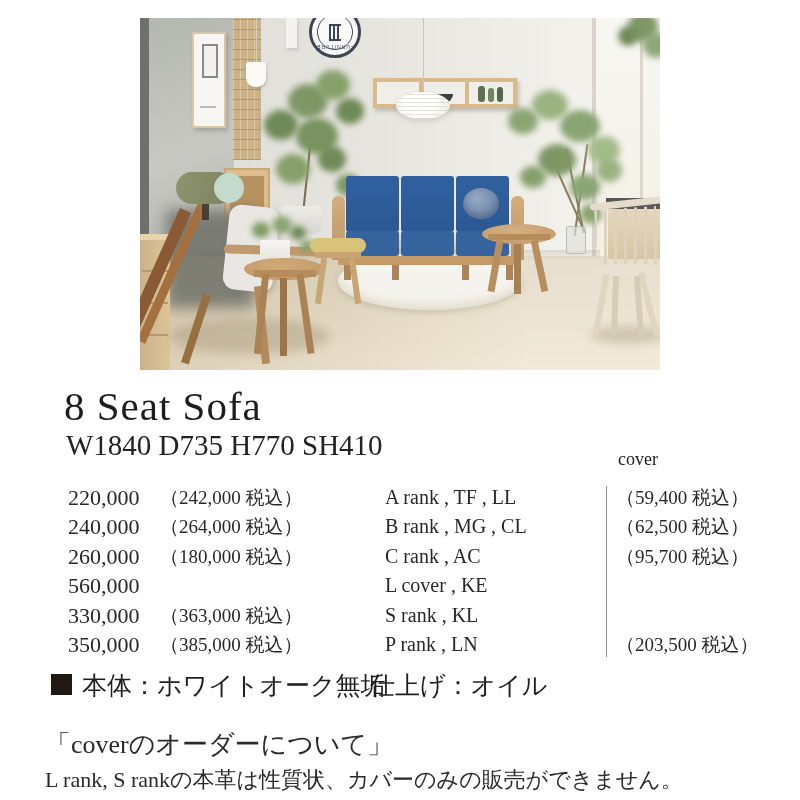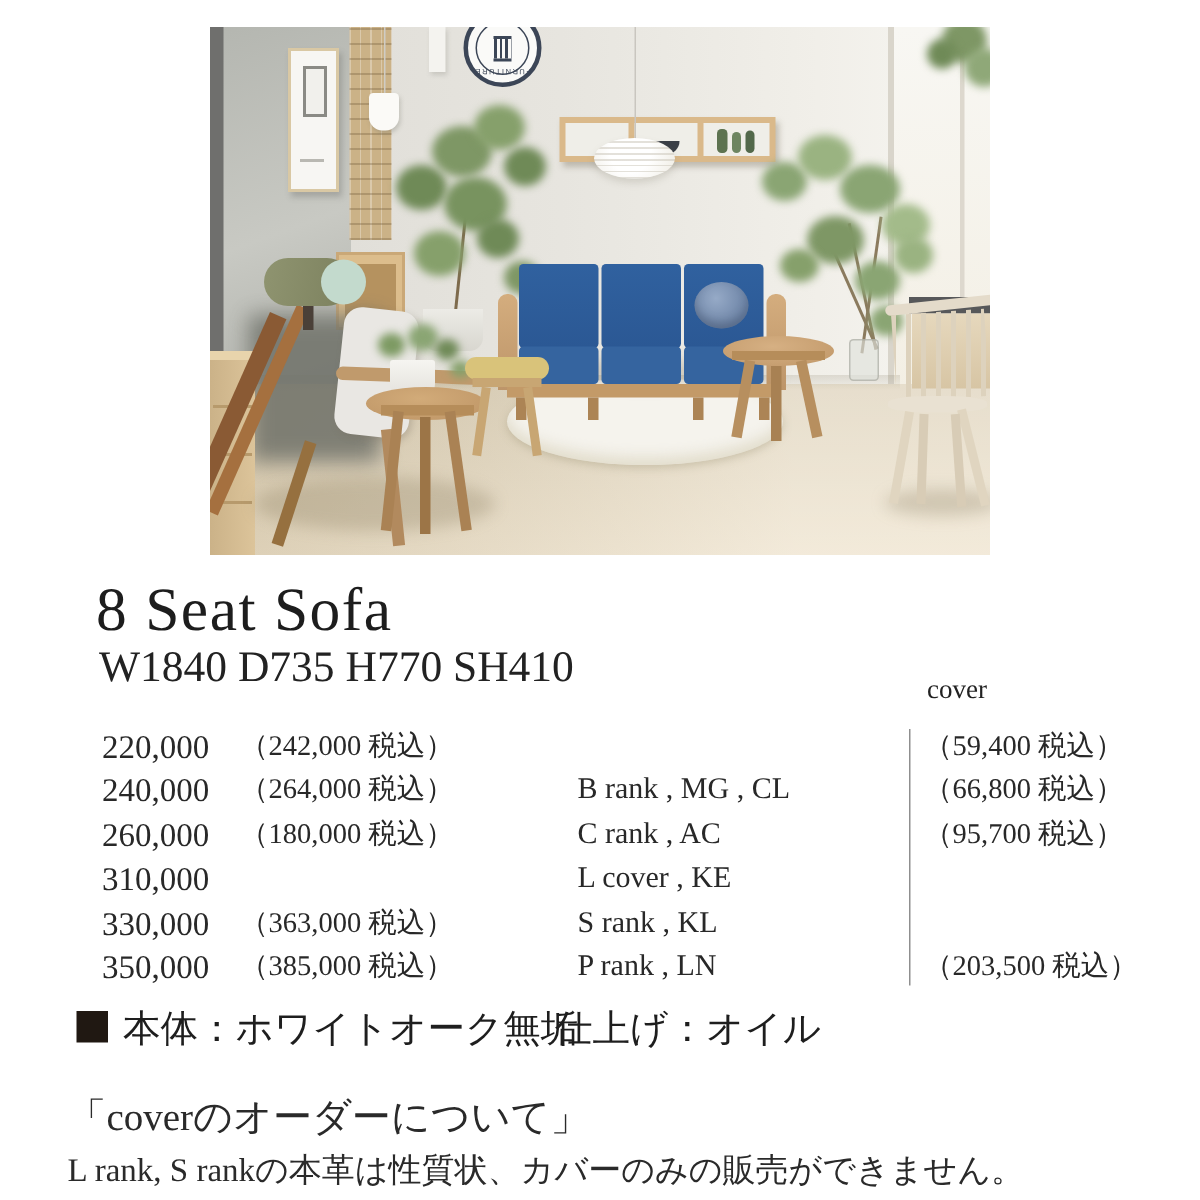--- a/index.html
+++ b/index.html
@@ -179,36 +179,37 @@
 
   <div class="abs title">8 Seat Sofa</div>
   <div class="abs dims">W1840 D735 H770 SH410</div>
   <div class="abs coverhead">cover</div>
 
   <div class="vdivider"></div>
 
   <div class="prow" style="top:483px;">
     <span class="c-price">220,000</span>
     <span class="c-tax">（242,000 税込）</span>
+    <span class="c-rank">A rank , TF , LL</span>
     <span class="c-cover">（59,400 税込）</span>
   </div>
   <div class="prow" style="top:512px;">
     <span class="c-price">240,000</span>
     <span class="c-tax">（264,000 税込）</span>
     <span class="c-rank">B rank , MG , CL</span>
-    <span class="c-cover">（66,800 税込）</span>
+    <span class="c-cover">（62,500 税込）</span>
   </div>
   <div class="prow" style="top:542px;">
     <span class="c-price">260,000</span>
     <span class="c-tax">（180,000 税込）</span>
     <span class="c-rank">C rank , AC</span>
     <span class="c-cover">（95,700 税込）</span>
   </div>
   <div class="prow" style="top:571px;">
-    <span class="c-price">310,000</span>
+    <span class="c-price">560,000</span>
     <span class="c-rank">L cover , KE</span>
     <span class="c-cover"></span>
   </div>
   <div class="prow" style="top:601px;">
     <span class="c-price">330,000</span>
     <span class="c-tax">（363,000 税込）</span>
     <span class="c-rank">S rank , KL</span>
     <span class="c-cover"></span>
   </div>
   <div class="prow" style="top:630px;">

